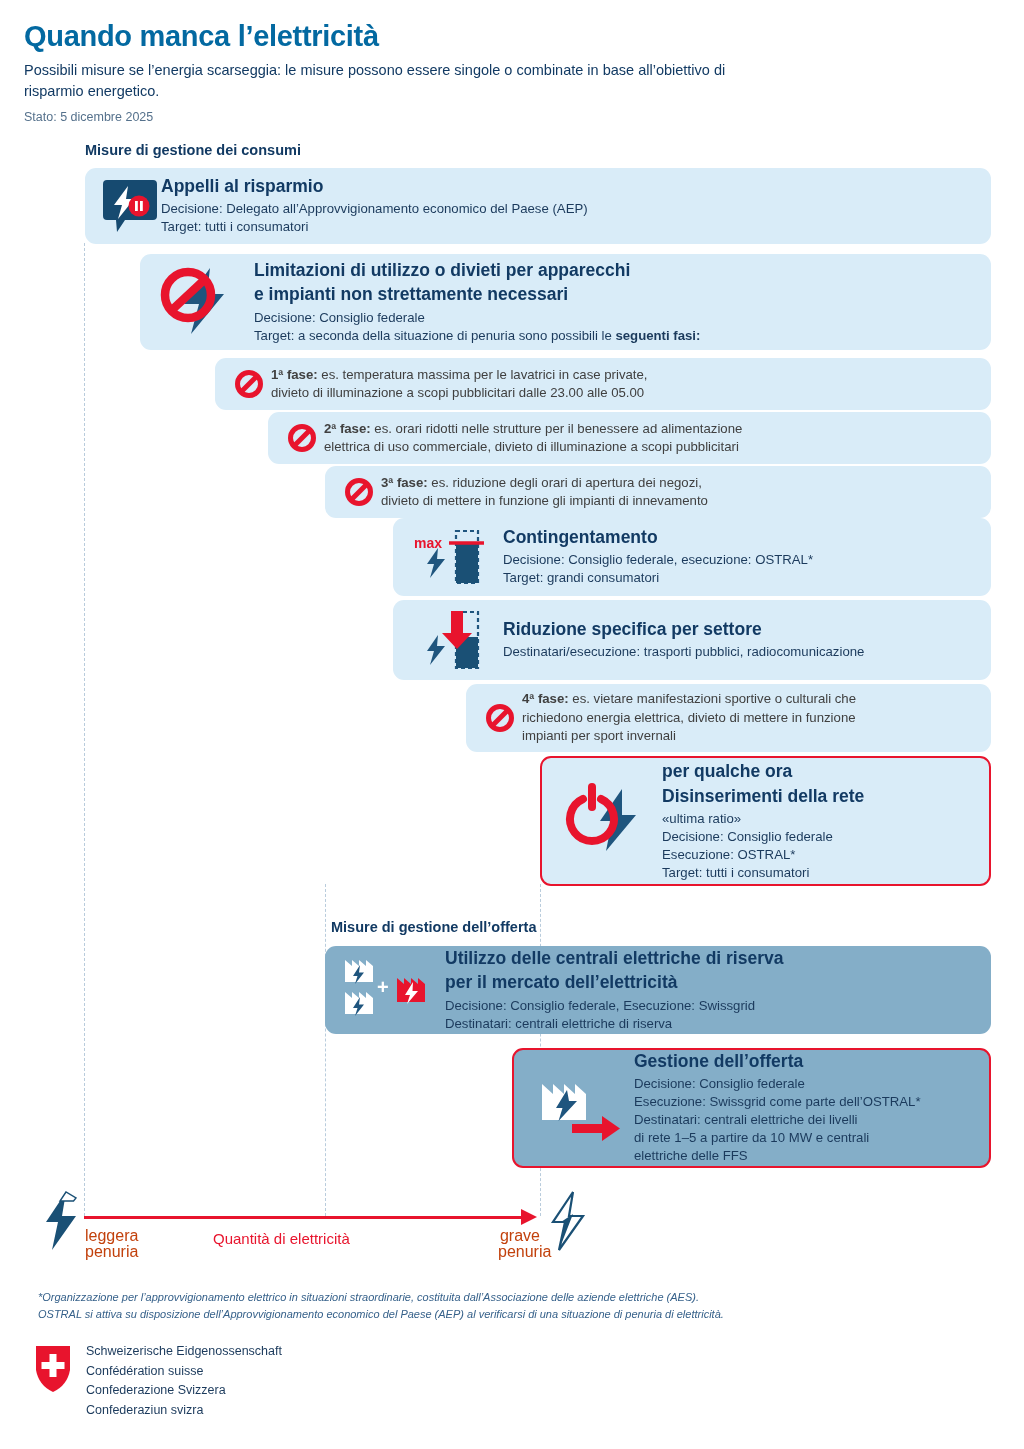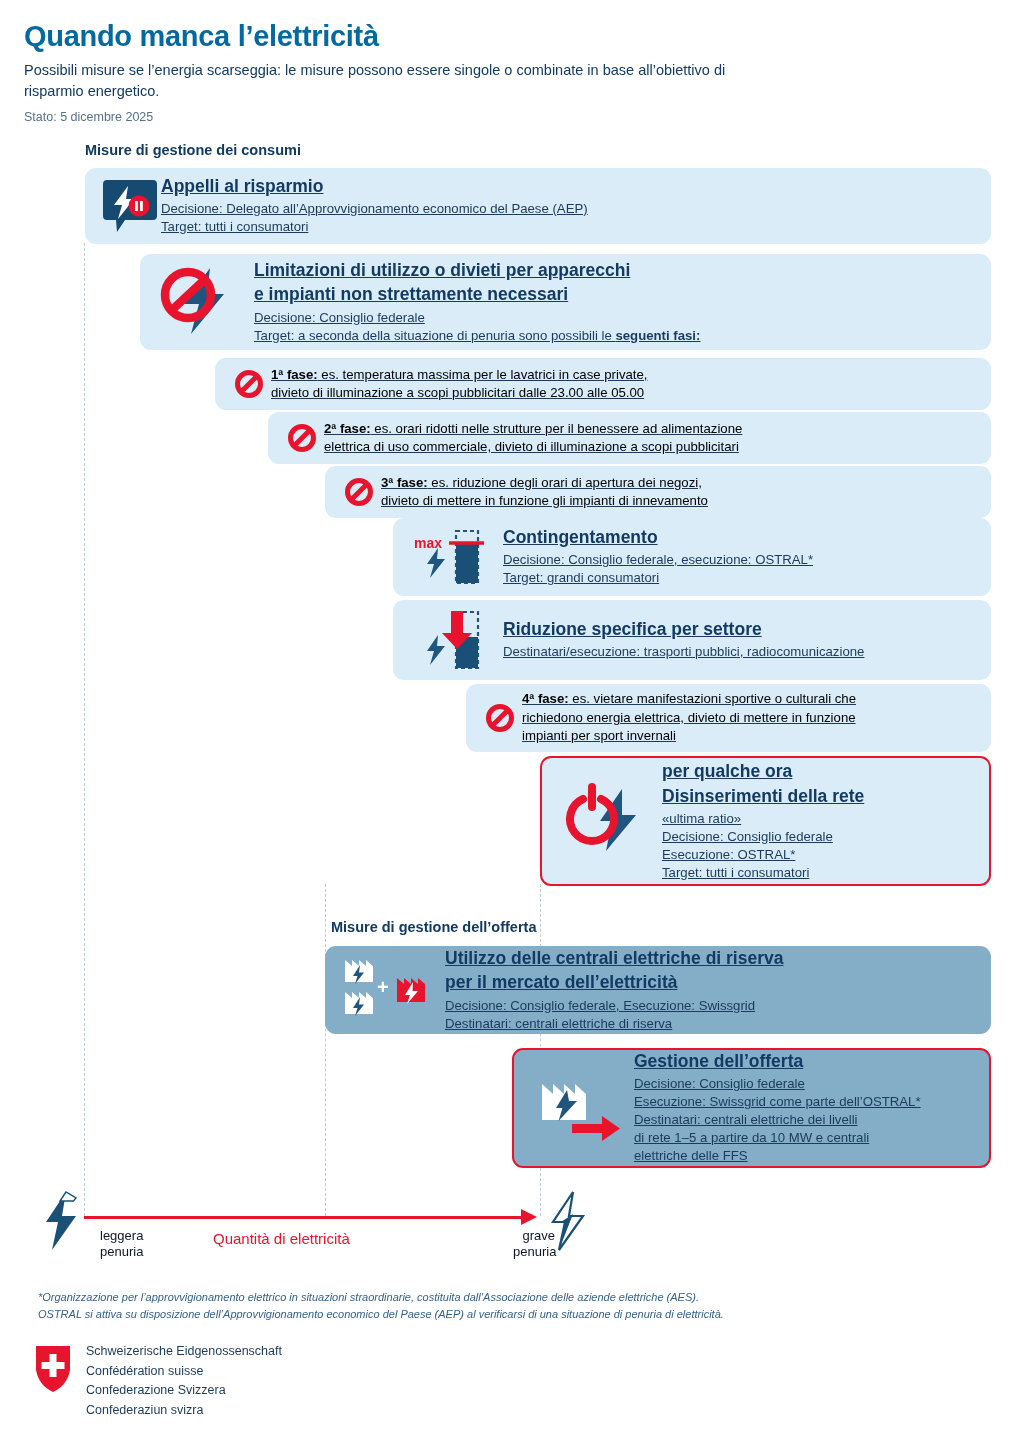--- a/index.html
+++ b/index.html
@@ -39,27 +39,27 @@
   
   .box{
     position:absolute;border-radius:11px;box-sizing:border-box;
     background:#d9ecf8;display:flex;align-items:center;
   }
   .box.supply{background:#84aec8;}
   .box.outlined{border:2.2px solid #e8142d;}
   .box .icon-slot{
     flex:0 0 auto;display:flex;align-items:center;justify-content:center;
   }
-  .box .txt{flex:1 1 auto;text-decoration:underline;}
+  .box .txt{flex:1 1 auto;}
   .b-title{
     font-size:17.5px;font-weight:bold;color:#123a63;line-height:21px;
     margin-bottom:3px;
   }
   .b-line{font-size:13.2px;line-height:18px;color:#1b3a5c;}
-  .phase-line{font-size:13.2px;line-height:18.5px;color:#000000;}
+  .phase-line{font-size:13.2px;line-height:18.5px;color:#404040;}
   .phase-line b{font-weight:bold;}
   .b-line b{font-weight:bold;}
 
   
   #box-appelli{left:85px;top:168px;width:906px;height:76px;padding:0 0 0 14px;}
   #box-limitazioni{left:140px;top:254px;width:851px;height:96px;padding:0 0 0 12px;}
   #box-fase1{left:215px;top:358px;width:776px;height:52px;padding:0 0 0 12px;}
   #box-fase2{left:268px;top:412px;width:723px;height:52px;padding:0 0 0 12px;}
   #box-fase3{left:325px;top:466px;width:666px;height:52px;padding:0 12px 0 12px;}
   #box-contingentamento{left:393px;top:518px;width:598px;height:78px;padding:0 0 0 12px;}
@@ -74,21 +74,21 @@
 
   
   #axis-line{
     position:absolute;left:84px;top:1216px;width:440px;height:2.6px;background:#e8142d;
   }
   #axis-arrow{
     position:absolute;left:521px;top:1209px;width:0;height:0;
     border-top:8.5px solid transparent;border-bottom:8.5px solid transparent;
     border-left:16px solid #e8142d;
   }
-  .axis-label{position:absolute;font-size:13px;line-height:16px;color:#0f172a;margin-left:15px;}
+  .axis-label{position:absolute;font-size:16px;line-height:16px;color:#c2410c;}
   #label-leggera{left:85px;top:1228px;}
   #label-grave{left:498px;top:1228px;text-align:right;width:42px;}
   #label-quantita{
     position:absolute;left:213px;top:1230px;font-size:15px;color:#e8142d;
   }
   #bolt-left{position:absolute;left:40px;top:1190px;}
   #bolt-right{position:absolute;left:547px;top:1190px;}
 
   
   #footnote{

